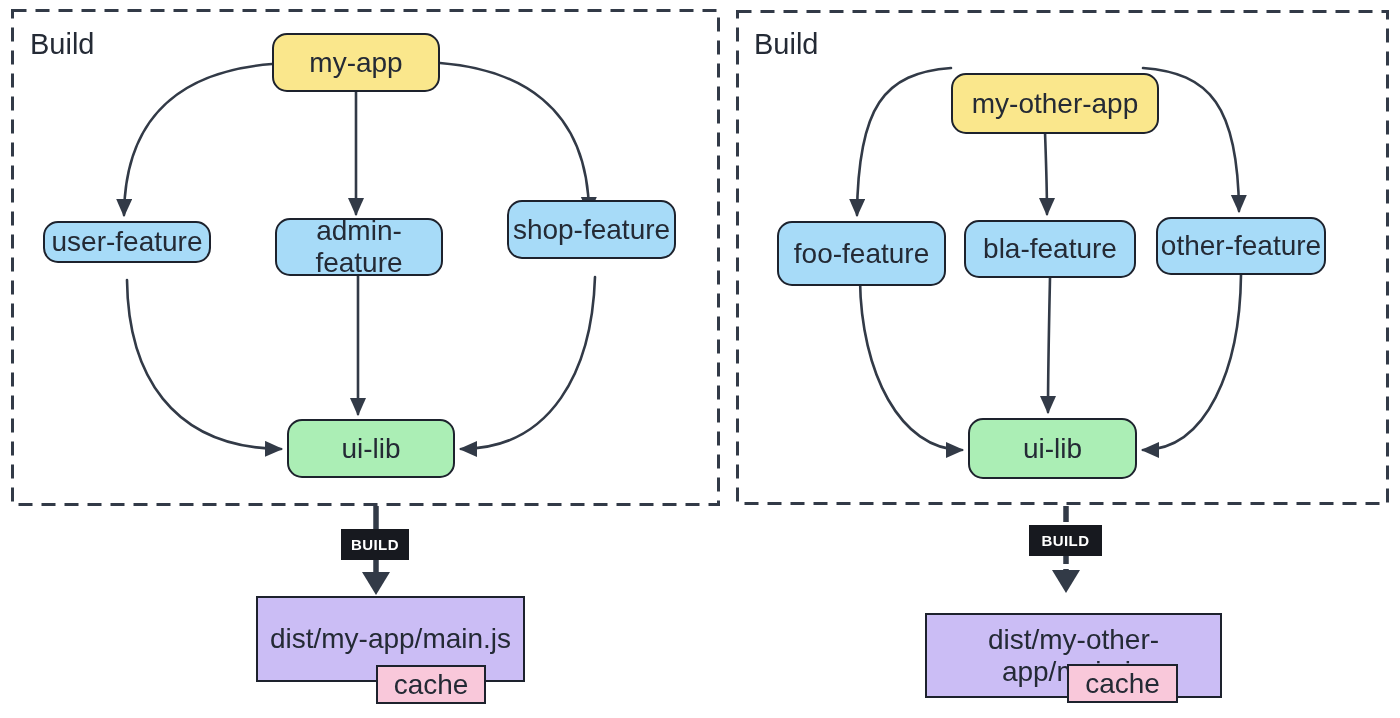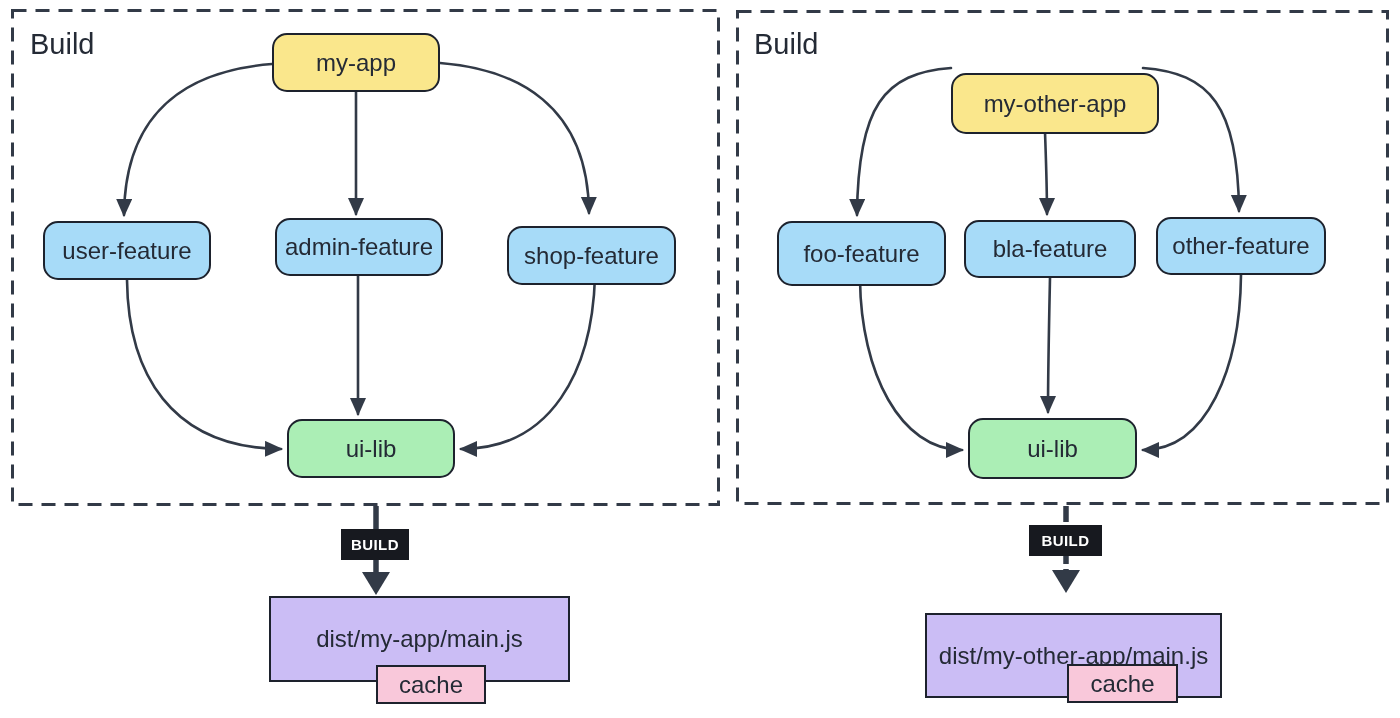--- a/index.html
+++ b/index.html
@@ -29,21 +29,21 @@
   .arrow-fill { fill: var(--edge); stroke: none; }
   .group-border { fill: none; stroke: var(--edge); stroke-width: 3px; }
   .group-label {
     position: absolute; z-index: 1;
     font-size: 29px; line-height: 1; color: var(--text);
   }
   .node {
     position: absolute; z-index: 2; box-sizing: border-box;
     display: flex; align-items: center; justify-content: center;
     border: 2.5px solid var(--node-border);
-    font-size: 24px; color: var(--text); text-align: center;
+    font-size: 28px; color: var(--text); text-align: center;
     background: #fff;
   }
   .rounded { border-radius: 15px; }
   .app { background: var(--app-fill); }
   .feature { background: var(--feature-fill); }
   .lib { background: var(--lib-fill); }
   .output { background: var(--output-fill); border-width: 2.5px; z-index: 2; }
   .cache { background: var(--cache-fill); border-width: 2.5px; z-index: 4; margin-left: 39px; }
   .build-tag {
     position: absolute; z-index: 3; box-sizing: border-box;
@@ -84,36 +84,36 @@
     <path d="M1241,275 C1240,368 1207,450 1143,450" class="edge-path" marker-end="url(#arrow)"></path>
     <path d="M1066,506 L1066,571" class="edge-path thick" stroke-dasharray="16 5"></path>
     <polygon points="1052,570 1080,570 1066,593" class="arrow-fill"></polygon>
   </svg>
 
   <div class="group-label" style="left:30px; top:30px;">Build</div>
 
   <div class="node app rounded" style="left:272px; top:33px; width:168px; height:59px;">
     <span>my-app</span>
   </div>
-  <div class="node feature rounded" style="left:43px; top:221px; width:168px; height:59px;">
+  <div class="node feature rounded" style="left:43px; top:221px; width:168px; height:42px;">
     <span>user-feature</span>
   </div>
   <div class="node feature rounded" style="left:275px; top:218px; width:168px; height:58px;">
     <span>admin-feature</span>
   </div>
-  <div class="node feature rounded" style="left:507px; top:226px; width:169px; height:59px;">
+  <div class="node feature rounded" style="left:507px; top:200px; width:169px; height:59px;">
     <span>shop-feature</span>
   </div>
   <div class="node lib rounded" style="left:287px; top:419px; width:168px; height:59px;">
     <span>ui-lib</span>
   </div>
   <div class="build-tag" style="left:341px; top:529px; width:68px; height:31px;">
     <span>BUILD</span>
   </div>
-  <div class="node output" style="left:269px; top:596px; width:301px; height:86px;">
+  <div class="node output" style="left:256px; top:596px; width:269px; height:86px;">
     <span>dist/my-app/main.js</span>
   </div>
   <div class="node cache" style="left:337px; top:665px; width:110px; height:39px;">
     <span>cache</span>
   </div>
 
   <div class="group-label" style="left:754px; top:30px;">Build</div>
 
   <div class="node app rounded" style="left:951px; top:37px; width:208px; height:61px;margin-top:36px;">
     <span>my-other-app</span>

